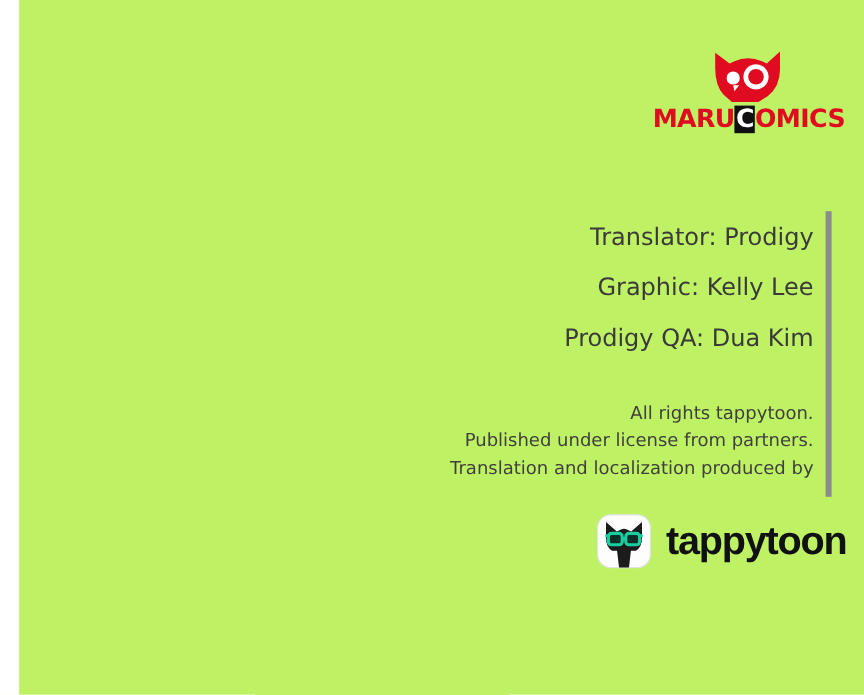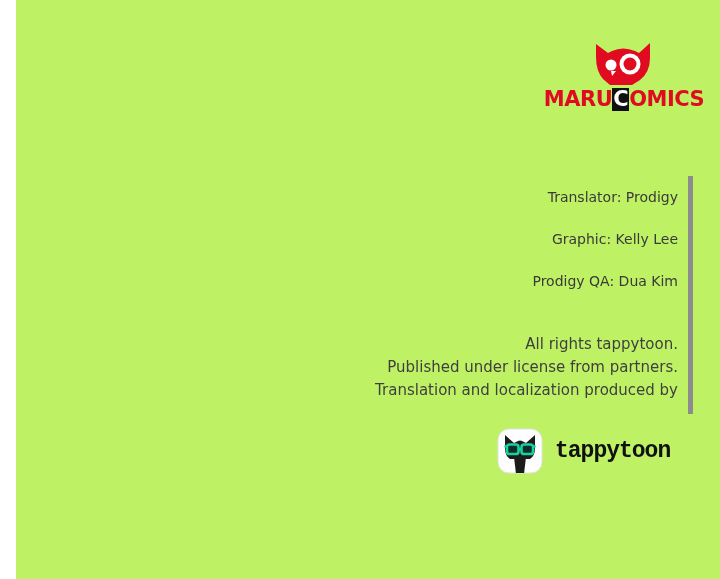--- a/index.html
+++ b/index.html
@@ -70,21 +70,21 @@
 
   
   .credits-main {
     position: absolute;
     right: 58px;
     top: 176px;
     text-align: right;
   }
   .credit-line {
     font-family: "DejaVu Sans", sans-serif;
-    font-size: 14px;
+    font-size: 20px;
     line-height: 42px;
     color: #3a3a3a;
     white-space: nowrap;
     text-align: right;
   }
 
   .credits-legal {
     position: absolute;
     right: 58px;
     top: 333px;
@@ -125,23 +125,23 @@
     position: absolute;
     left: 0;
     top: 0;
     width: 46px;
     height: 46px;
   }
   .tt-wordmark {
     position: absolute;
     left: 58px;
     top: 4px;
-    font-family: Liberation Mono, monospace;
+    font-family: Liberation Sans, sans-serif;
     font-weight: bold;
-    font-size: 23px;
+    font-size: 33px;
     line-height: 38px;
     letter-spacing: -1px;
     color: #111111;
   }
 </style>
 </head>
 <body>
 
 <div class="page">
 

